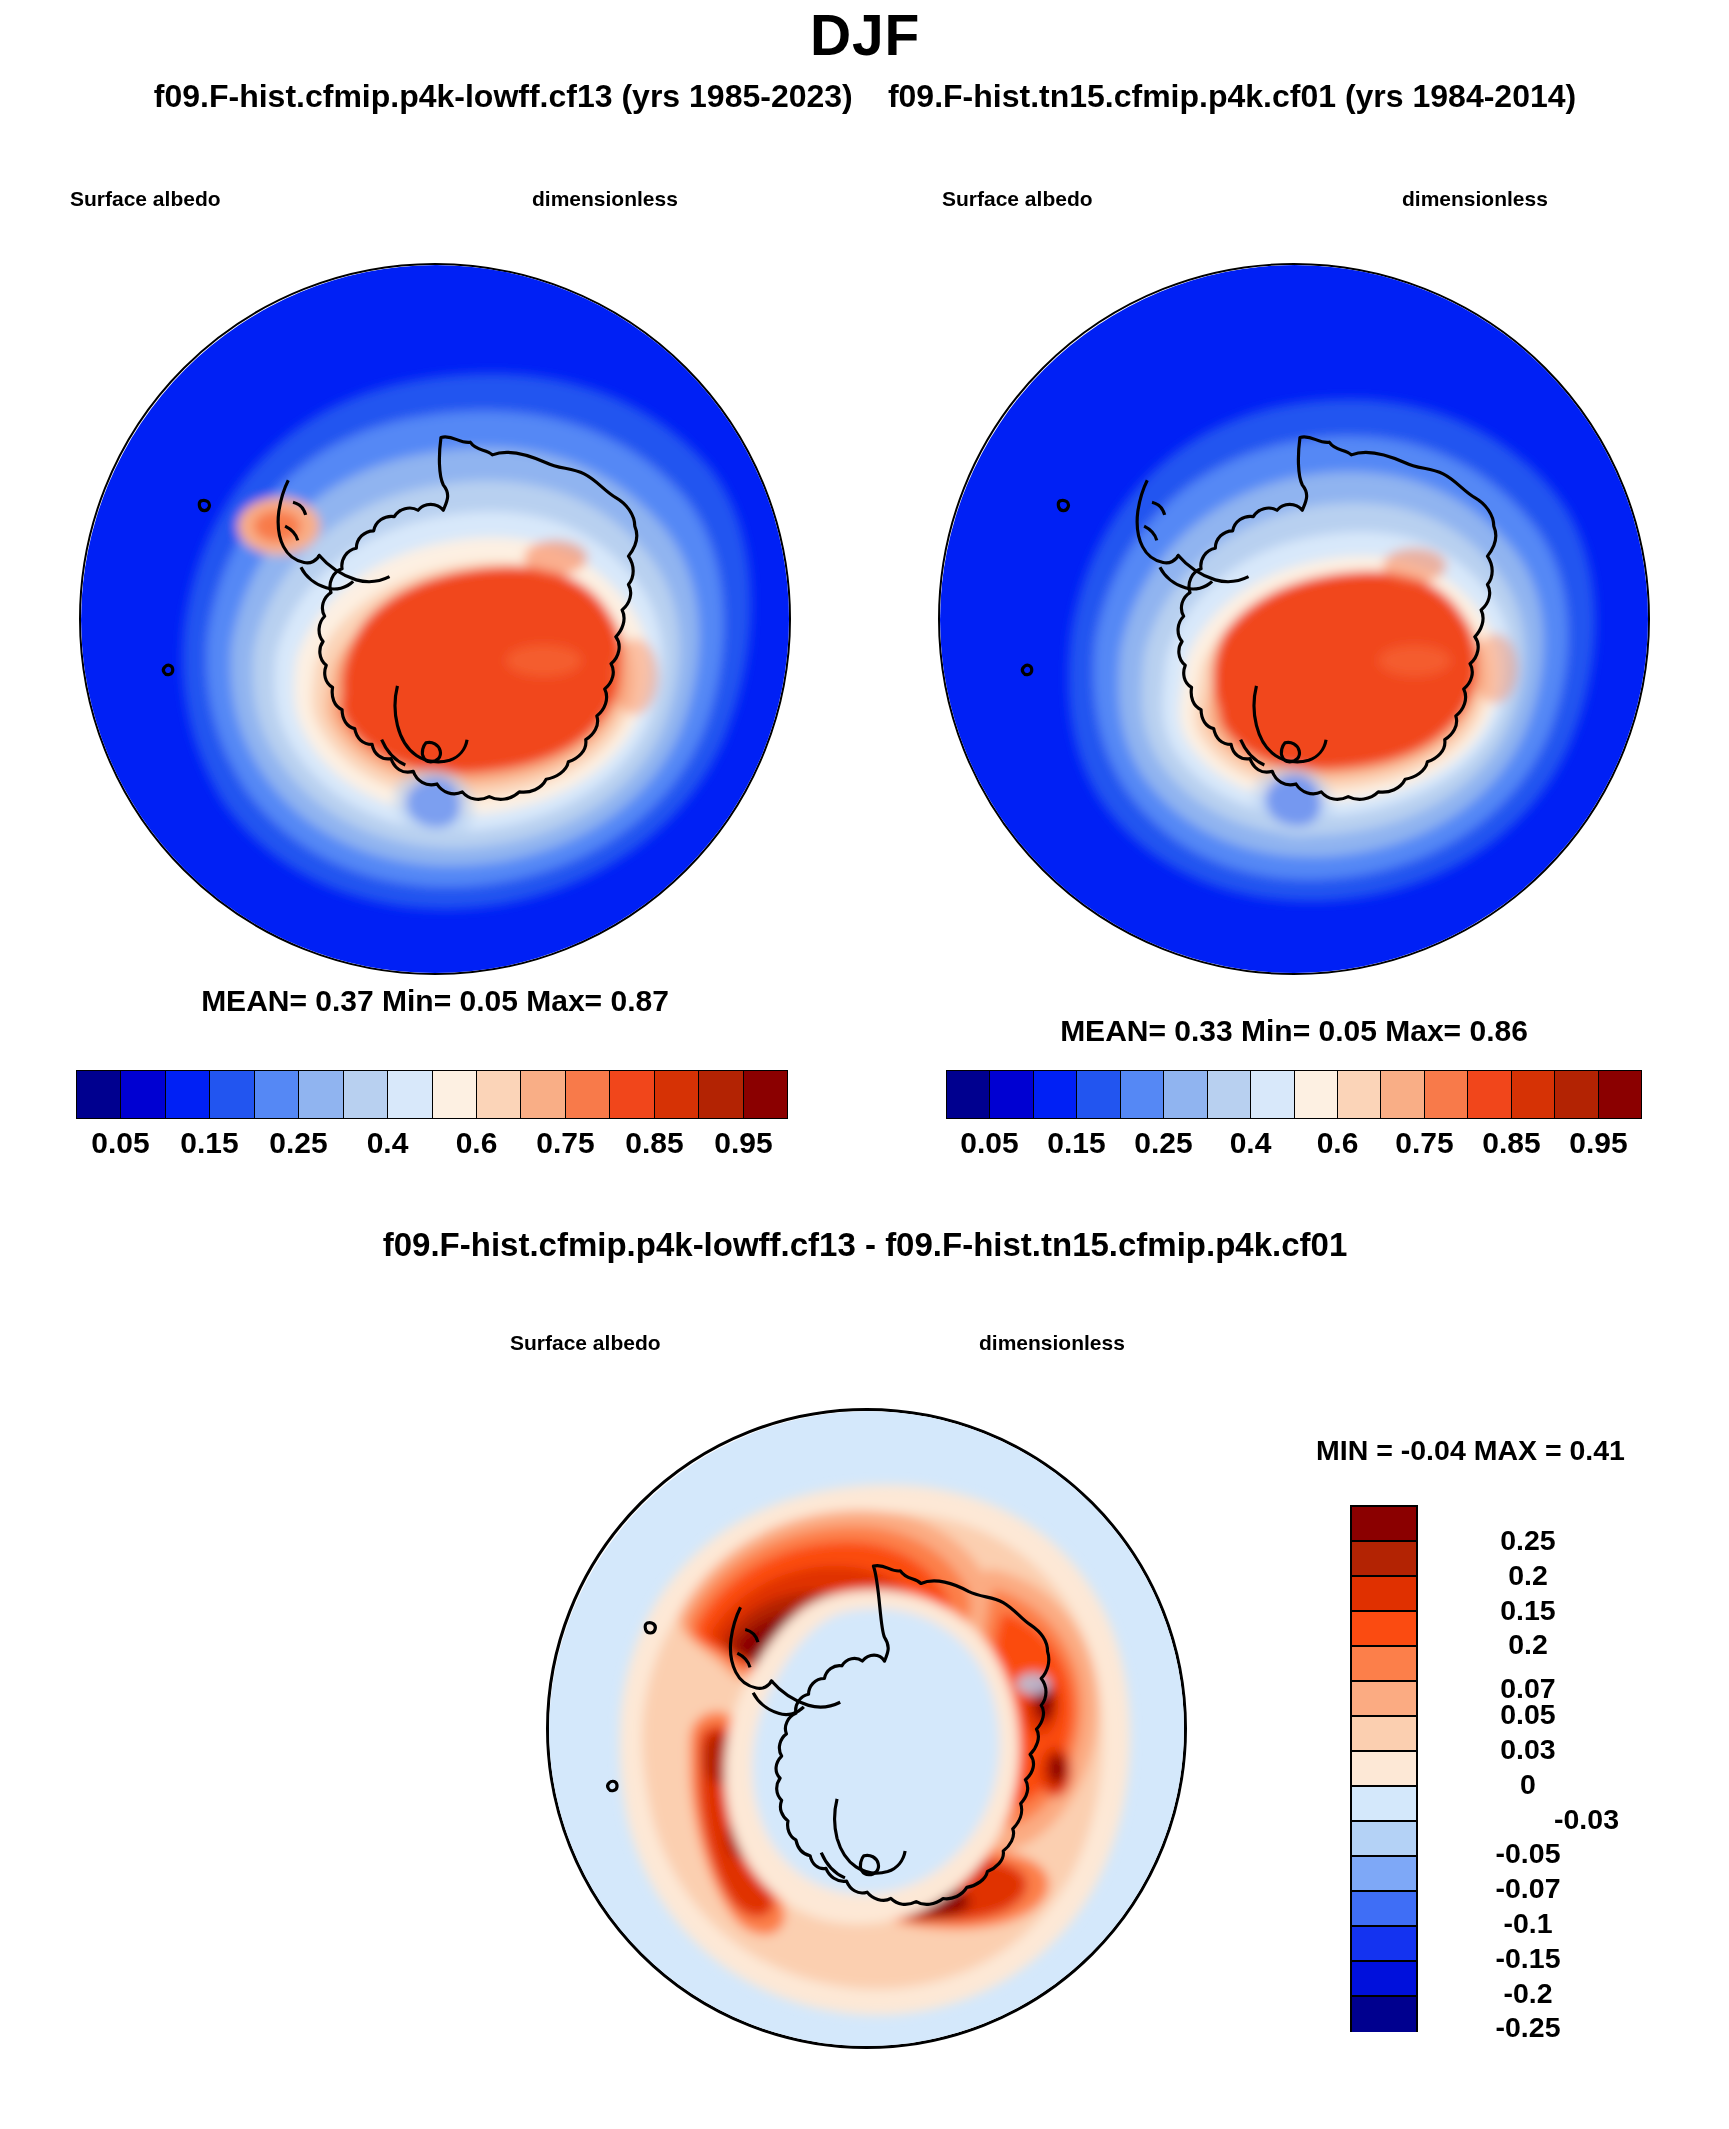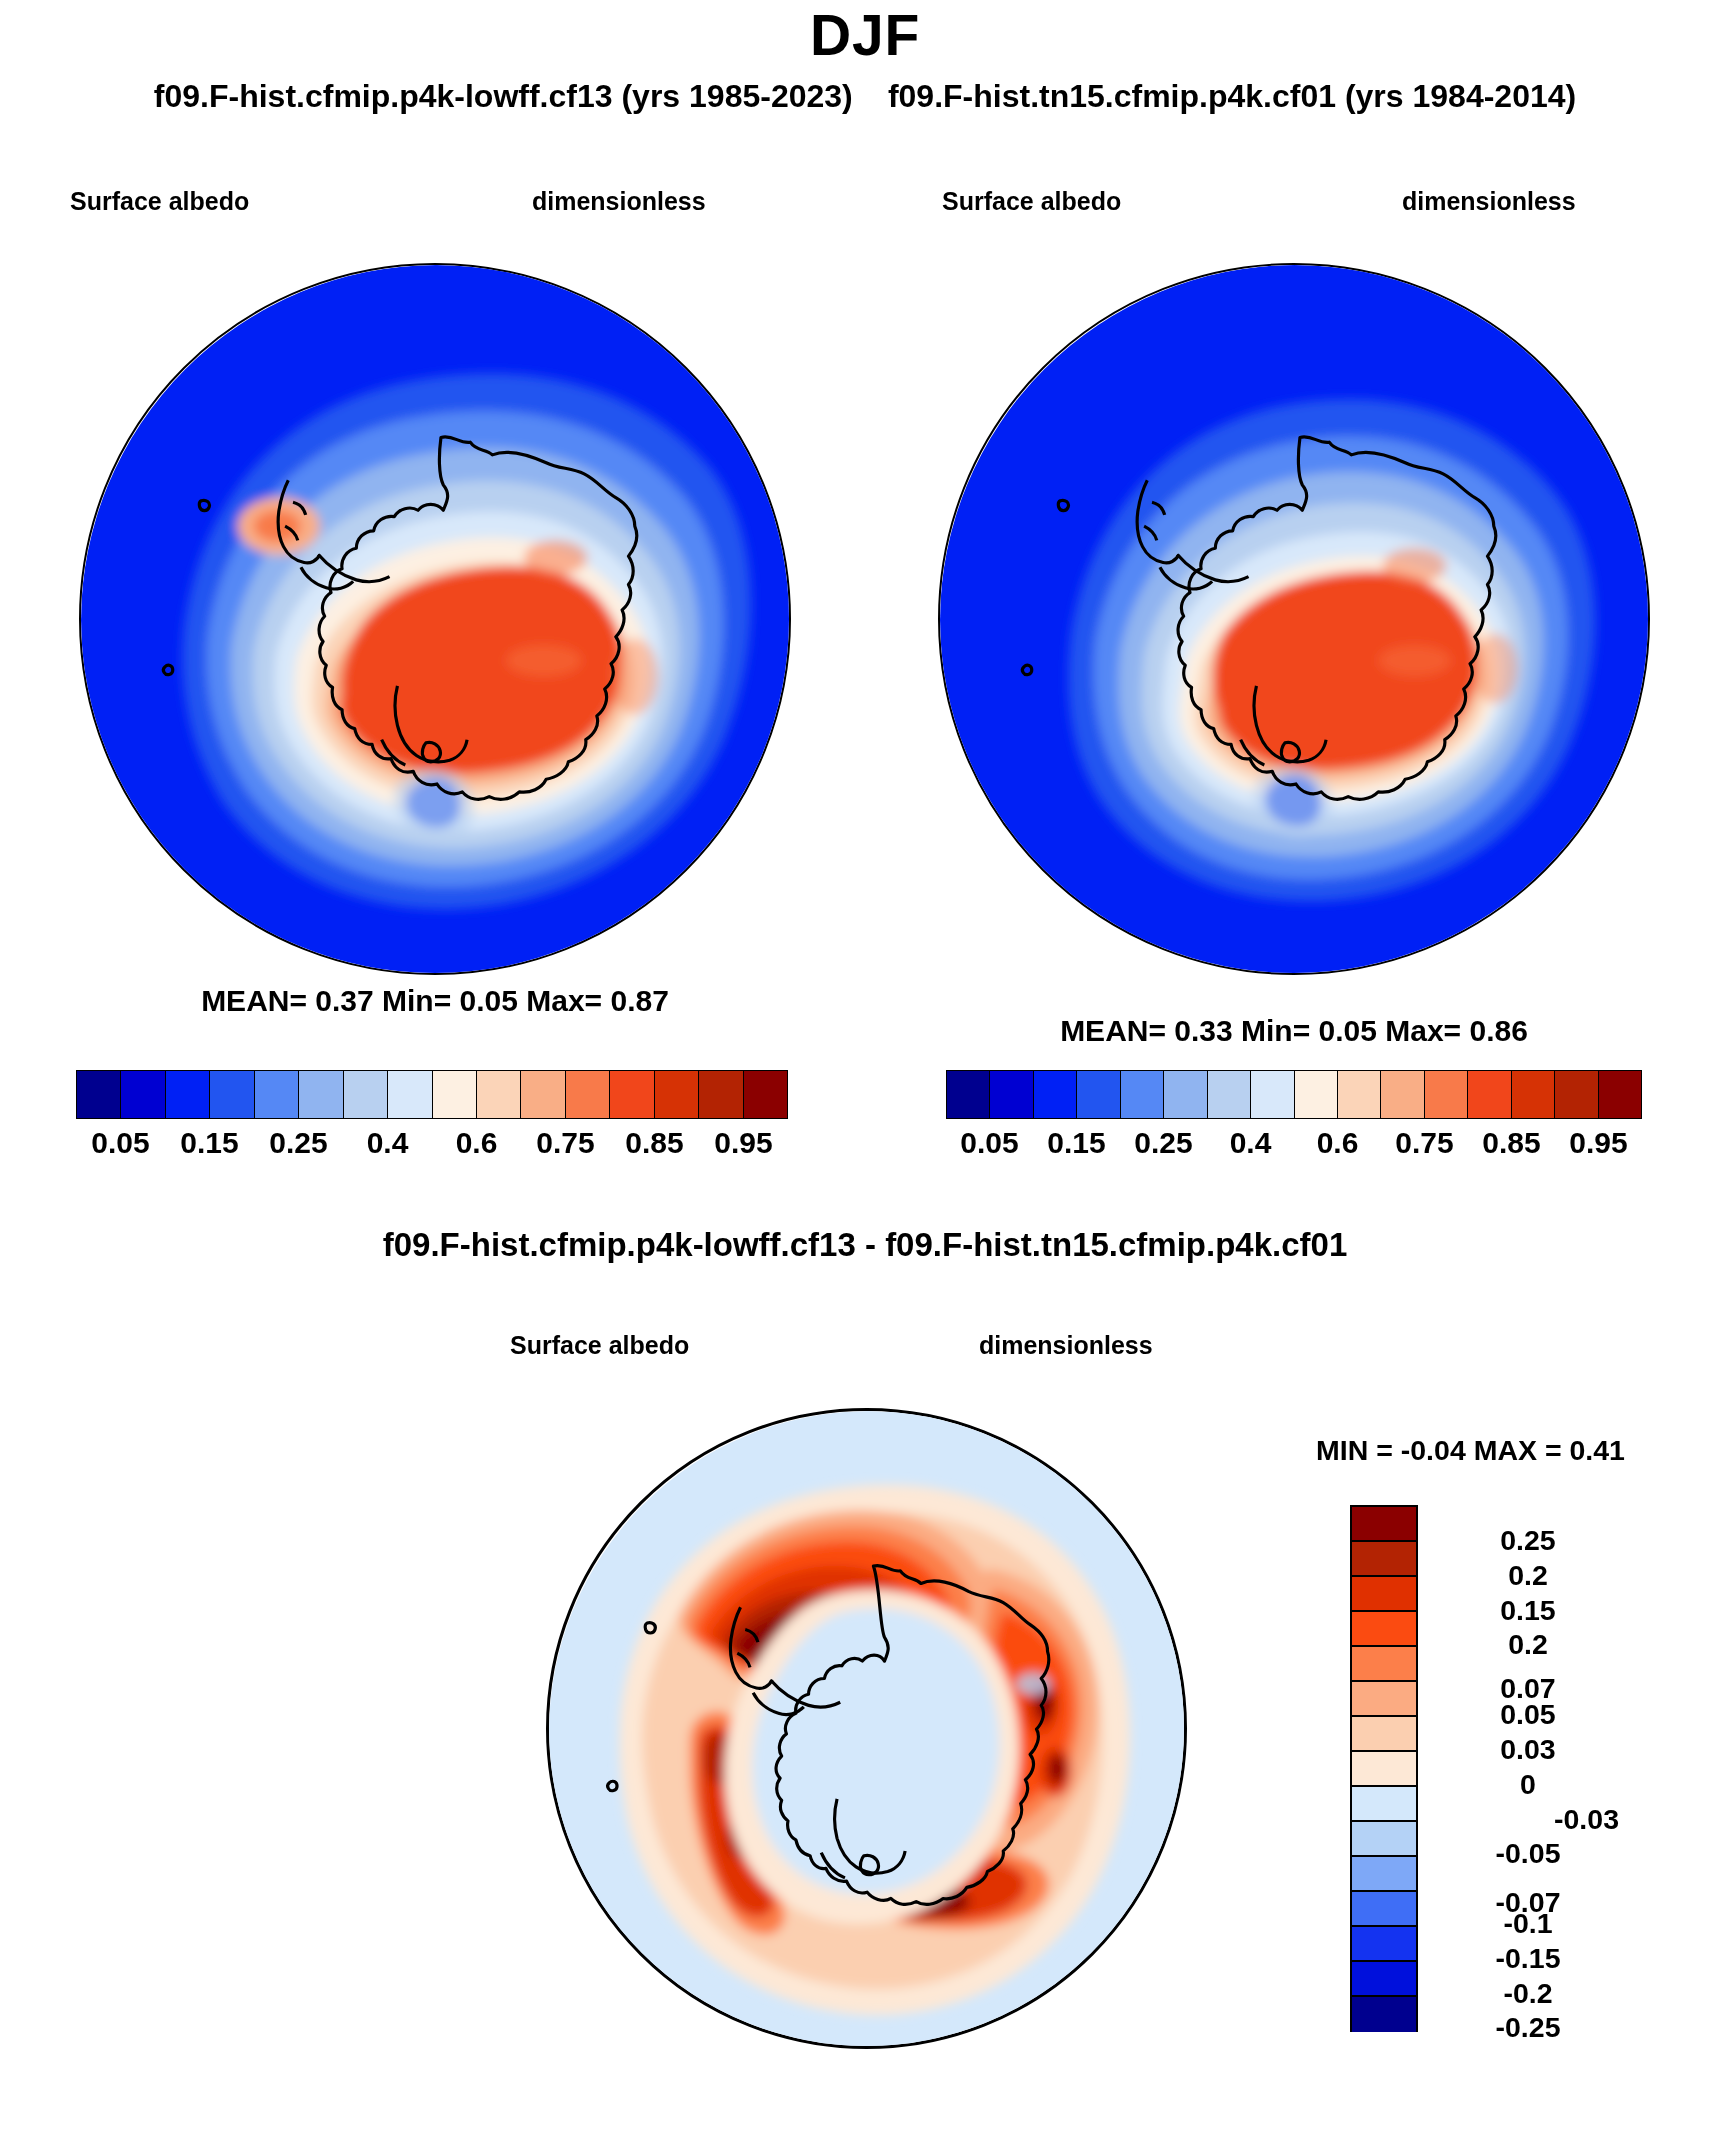--- a/index.html
+++ b/index.html
@@ -6,21 +6,21 @@
   body{width:1730px;height:2129px;position:relative;font-family:"Liberation Sans",sans-serif;color:#000;overflow:hidden;}
 
   .abs{position:absolute;}
   .ctr{text-align:center;}
 
   #main-title{left:0;top:1.6px;width:1730px;font-size:57px;font-weight:bold;letter-spacing:0.8px;}
   #case-headers{left:0;top:78px;width:1730px;font-size:32px;font-weight:bold;white-space:nowrap;}
   #case-headers span{display:inline-block;}
   .gap{width:17.4px;}
 
-  .panel-label{font-size:25px;font-weight:bold;white-space:nowrap;}
+  .panel-label{font-size:21px;font-weight:bold;white-space:nowrap;}
 
   
   .map{position:absolute;border-radius:50%;overflow:hidden;border:2.4px solid #000;box-sizing:border-box;}
   .map svg{display:block;}
 
   
   .cbar-h{position:absolute;display:flex;border:1.6px solid #000;box-sizing:border-box;height:49px;}
   .cbar-h .cell{flex:1 1 0;border-right:1.6px solid #000;box-sizing:border-box;}
   .cbar-h .cell:last-child{border-right:none;}
   .cbar-h-ticks{position:absolute;display:flex;height:41px;}
@@ -409,20 +409,20 @@
       <div class="vlab" style="top: 19px;">0.25</div>
       <div class="vlab" style="top: 54px;">0.2</div>
       <div class="vlab" style="top: 89px;">0.15</div>
       <div class="vlab" style="top: 123px;">0.2</div>
       <div class="vlab" style="top: 167px;">0.07</div>
       <div class="vlab" style="top: 193px;">0.05</div>
       <div class="vlab" style="top: 228px;">0.03</div>
       <div class="vlab" style="top: 263px;">0</div>
       <div class="vlab" style="top: 298px; text-align: right;">-0.03</div>
       <div class="vlab" style="top: 332px;">-0.05</div>
-      <div class="vlab" style="top: 367px; margin-top: 14px;">-0.07</div>
+      <div class="vlab" style="top: 367px;">-0.07</div>
       <div class="vlab" style="top: 402px;">-0.1</div>
       <div class="vlab" style="top: 437px;">-0.15</div>
       <div class="vlab" style="top: 472px;">-0.2</div>
       <div class="vlab" style="top: 506px;">-0.25</div>
     </div>
 </div>
 
 
 </body></html>

